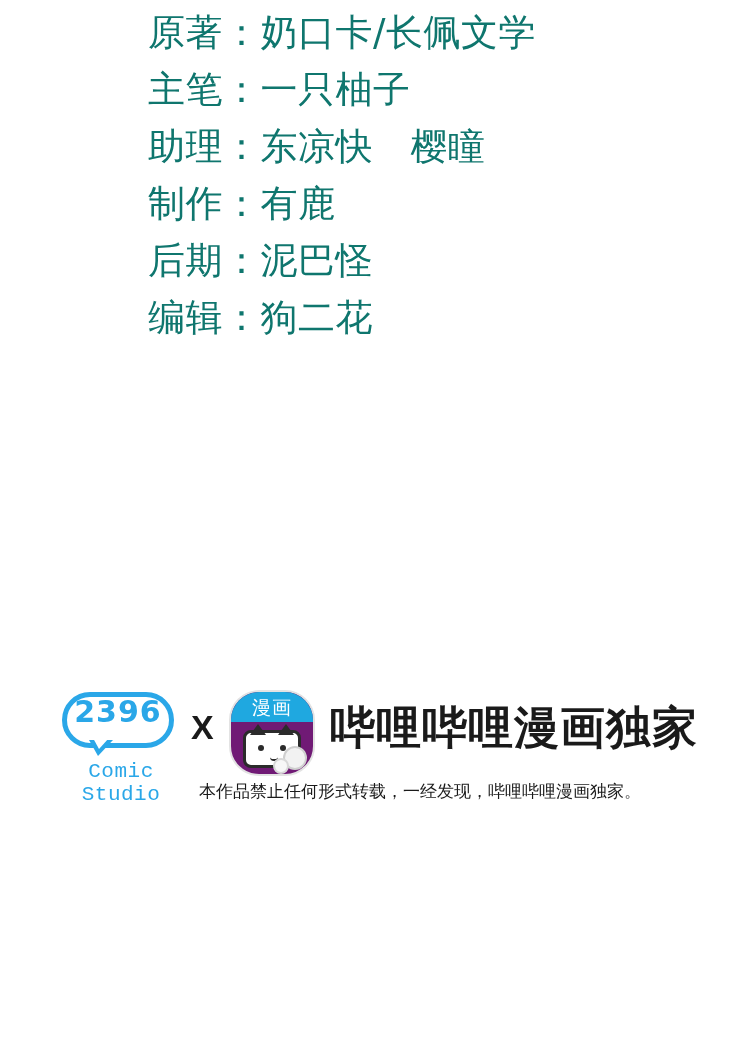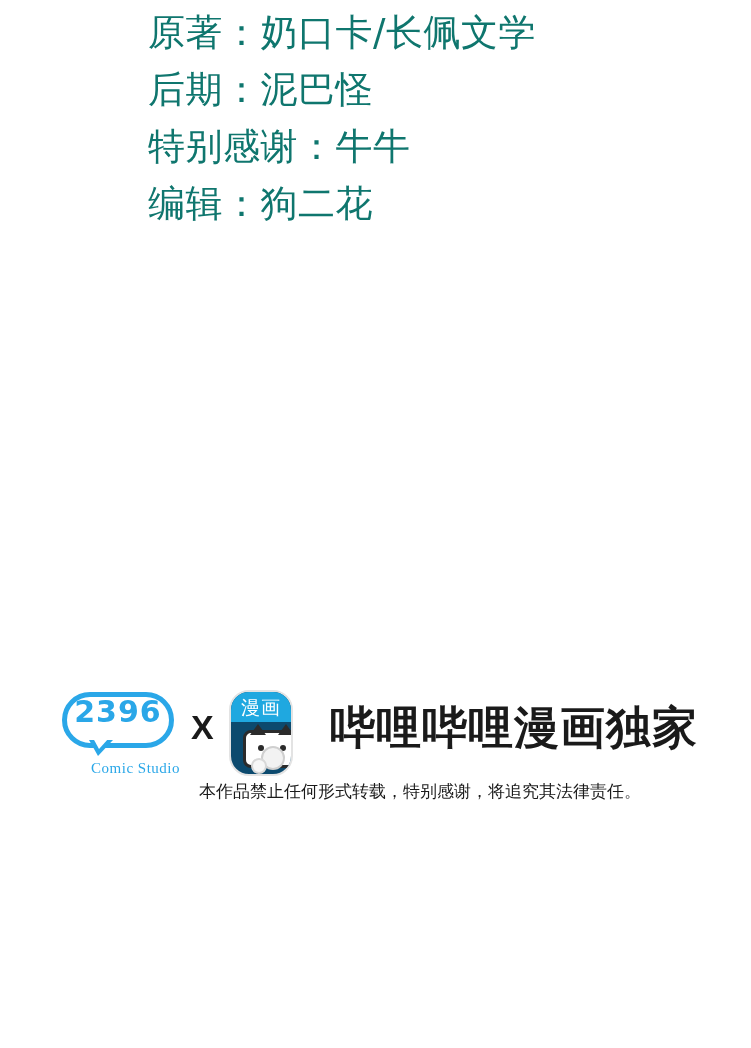--- a/index.html
+++ b/index.html
@@ -88,47 +88,46 @@
     left: -5px;
     top: -18px;
     width: 0;
     height: 0;
     border-left: 6px solid transparent;
     border-right: 10px solid transparent;
     border-top: 11px solid #ffffff;
   }
   .studio-name {
     margin-top: 12px;
-    font-size: 15px;
+    font-size: 21px;
     color: #2aa7e8;
-    font-family: Liberation Serif, serif;
+    font-family: Liberation Mono, monospace;
     letter-spacing: 0.5px;
-    text-align: right;
   }
 
   
   .x-sep {
     position: absolute;
     left: 191px;
     top: 32px;
     font-size: 34px;
     font-weight: bold;
     color: #1a1a1a;
     font-family: "Liberation Sans", sans-serif;
   }
 
   
   .app-icon {
     position: absolute;
     left: 229px;
     top: 14px;
-    width: 64px;
+    width: 86px;
     height: 86px;
-    border-radius: 20px;
-    background: #0c4a6e;
+    border-radius: 30px;
+    background: #701a75;
     border: 2px solid #e3e3e3;
     overflow: hidden;
     box-sizing: border-box;
   }
   .app-icon .banner {
     position: absolute;
     left: 0;
     top: 0;
     width: 100%;
     height: 30px;
@@ -227,22 +226,24 @@
     color: #1a1a1a;
     font-family: "DejaVu Serif", "Liberation Serif", serif;
     white-space: nowrap;
   }
 </style>
 </head>
 <body>
 
 <div class="credits">
   <div class="credit-line">原著：奶口卡/长佩文学</div>
+  <div class="credit-line">主笔：一只柚子</div>
+  <div class="credit-line">助理：东凉快　樱瞳</div>
+  <div class="credit-line">制作：有鹿</div>
   <div class="credit-line">后期：泥巴怪</div>
-  <div class="credit-line">特别感谢：牛牛</div>
   <div class="credit-line">编辑：狗二花</div>
 </div>
 
 <div class="footer">
   <div class="footer-row">
 
     <div class="studio-logo">
       <div class="bubble">
         <span class="bubble-text">2396</span>
         <span class="bubble-tail"></span>
@@ -259,15 +260,15 @@
         <span class="ear-r"></span>
         <span class="eye-l"></span>
         <span class="eye-r"></span>
         <span class="mouth"></span>
       </div>
       <span class="blob"></span>
       <span class="blob2"></span>
     </div>
 
     <div class="exclusive">哔哩哔哩漫画独家</div>
-    <div class="copyright">本作品禁止任何形式转载，特别感谢，将追究其法律责任。</div>
+    <div class="copyright">本作品禁止任何形式转载，一经发现，哔哩哔哩漫画独家。</div>
   </div>
 </div>
 
 </body></html>

